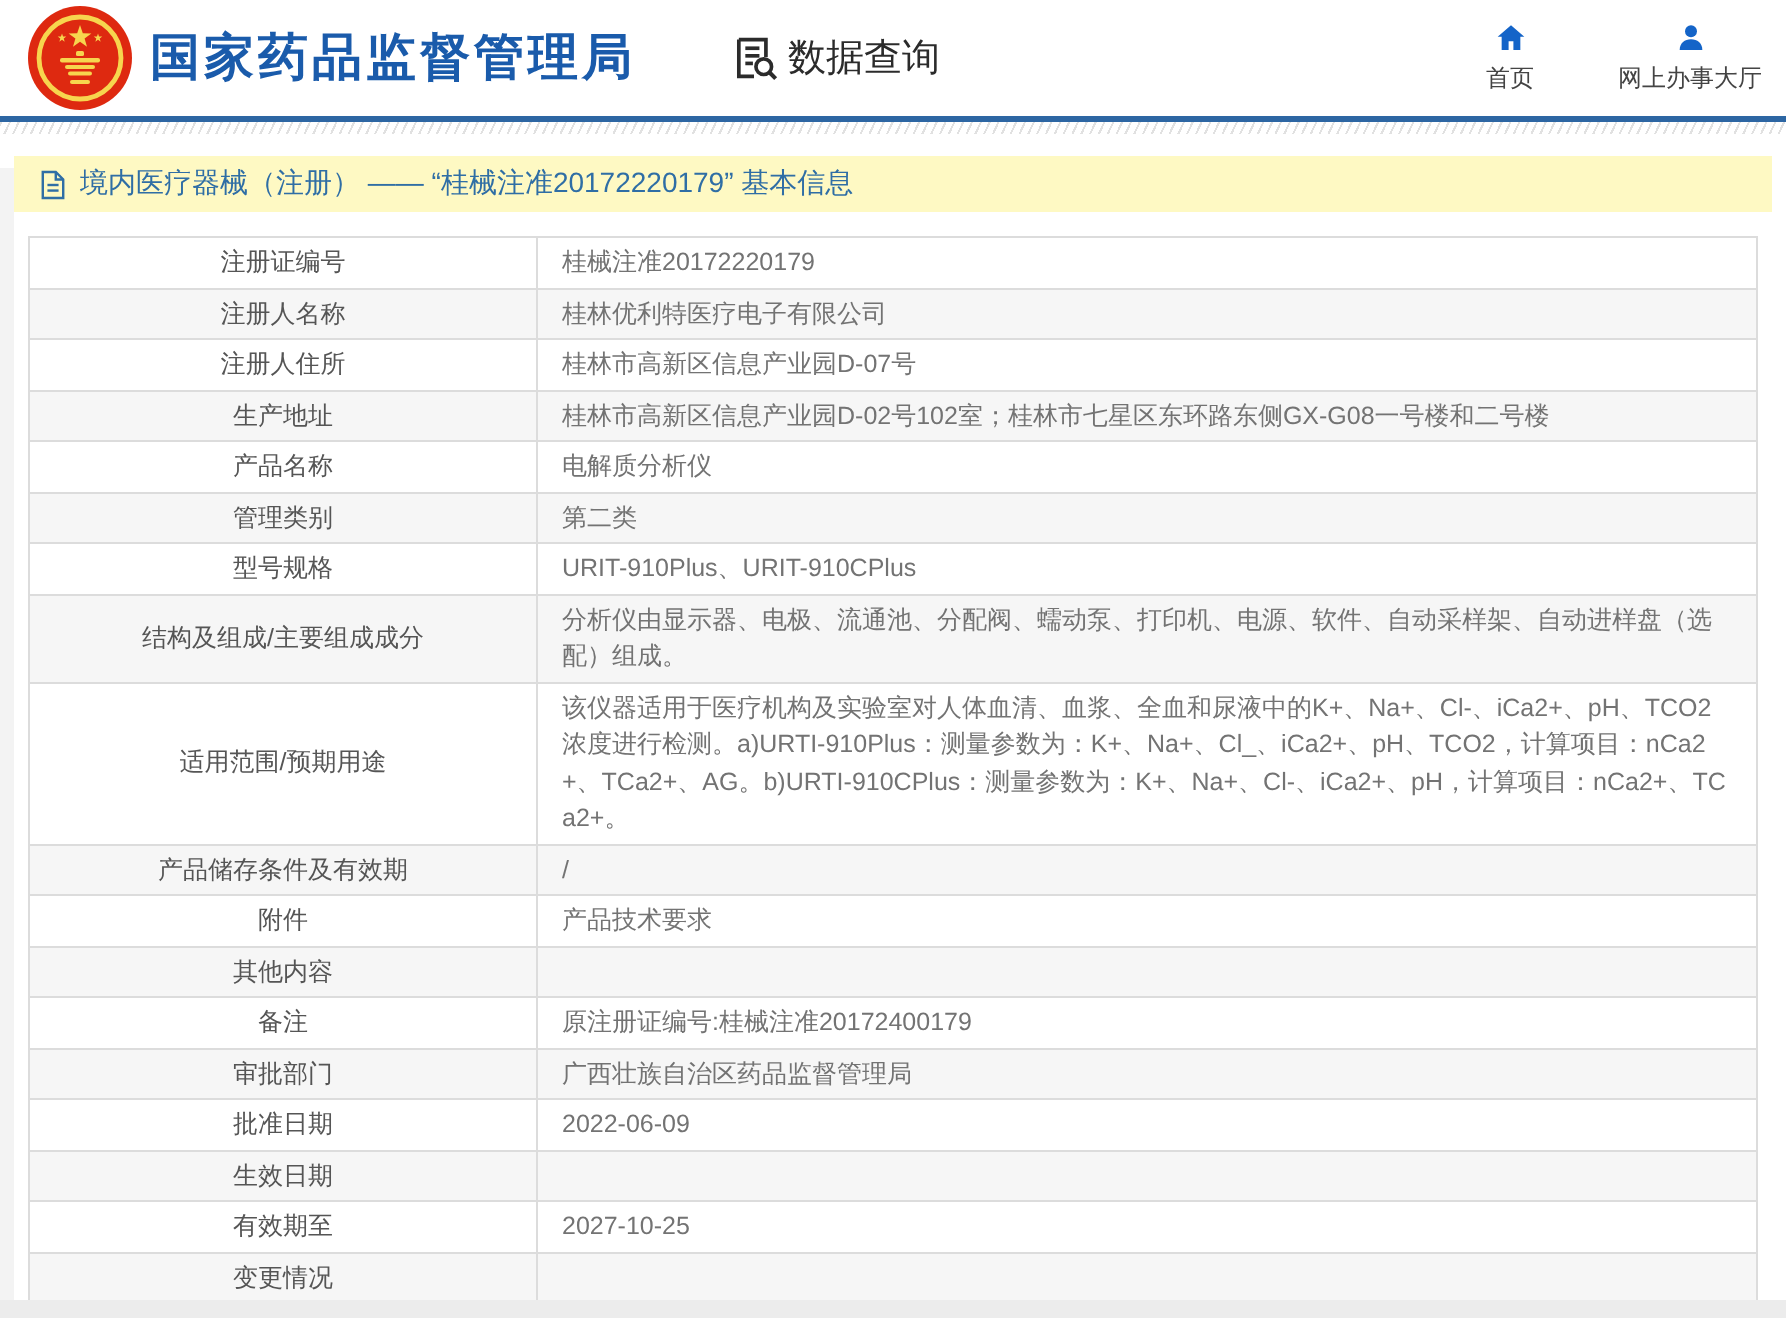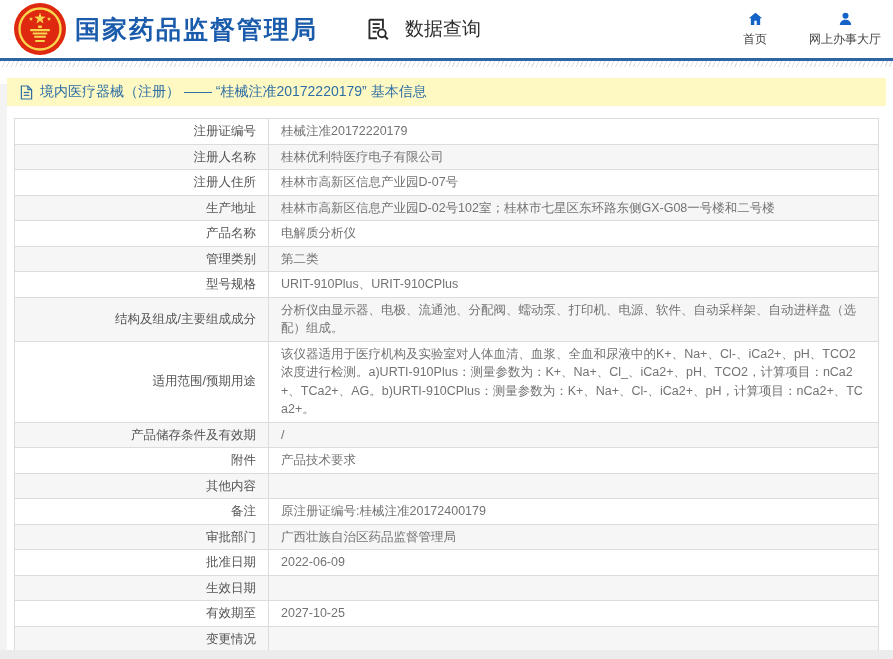--- a/index.html
+++ b/index.html
@@ -7,36 +7,36 @@
     width:893px;height:659px;position:relative;overflow:hidden;
     background:#ffffff;
     font-family:"Liberation Sans","DejaVu Sans",sans-serif;
   }
   
   .header{height:58px;display:flex;align-items:center;padding:0 12px 0 14px;background:#fff;}
   .logo-emblem{width:52px;height:52px;flex:0 0 auto;}
   .agency{margin-left:9px;}
   .agency-cn{font-size:25px;font-weight:bold;color:#1a5bab;letter-spacing:2px;line-height:1.05;}
   .agency-en{font-size:11px;color:#1a5bab;margin-top:3px;letter-spacing:.2px;}
-  .data-query{display:flex;align-items:flex-end;gap:15px;margin-left:46px;font-size:19px;color:#2b2b2b;cursor:pointer;}
+  .data-query{display:flex;align-items:flex-end;gap:4px;margin-left:46px;font-size:19px;color:#2b2b2b;cursor:pointer;}
   .spacer{flex:1;}
   .nav-item{display:flex;flex-direction:column;align-items:center;gap:4px;margin-left:42px;font-size:12px;color:#444;cursor:pointer;}
   .header-line{height:3px;background:#2d66a3;}
   .hatch{height:6px;background:repeating-linear-gradient(115deg,#e1e1e1 0 1px,#ffffff 1px 4px);}
   
   .left-strip{position:absolute;left:0;top:84px;bottom:0;width:7px;background:#f3f3f3;}
   .footer-strip{position:absolute;left:0;right:0;bottom:0;height:9px;background:#ececec;}
   
   .title-bar{margin:11px 7px 0 7px;height:28px;background:#fef9c3;
     display:flex;align-items:center;gap:7px;padding-left:13px;
     color:#2f6ea5;font-size:14px;}
   
   table.info{border-collapse:collapse;table-layout:fixed;margin:12px 0 0 14px;width:865px;font-size:12.5px;}
   table.info td{border:1px solid #dcdcdc;padding:3px 12px;line-height:18.5px;height:18.5px;vertical-align:middle;word-break:break-all;}
-  td.cell-label{width:229px;text-align:right;color:#555;}
+  td.cell-label{width:229px;text-align:center;color:#555;}
   td.cell-value{color:#737373;text-align:left;}
   table.info tr:nth-child(even){background:#f6f6f6;}
   table.info tr:nth-child(odd){background:#fff;}
 </style>
 </head>
 <body>
 
 <div class="header">
   <svg class="logo-emblem" viewBox="0 0 52 52">
     <circle cx="26" cy="26" r="26" fill="#de2910"></circle>

